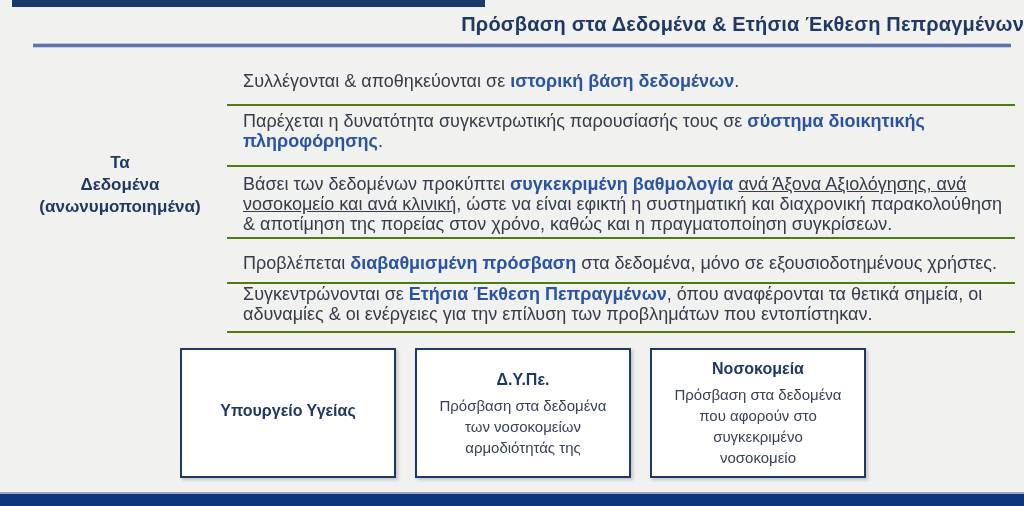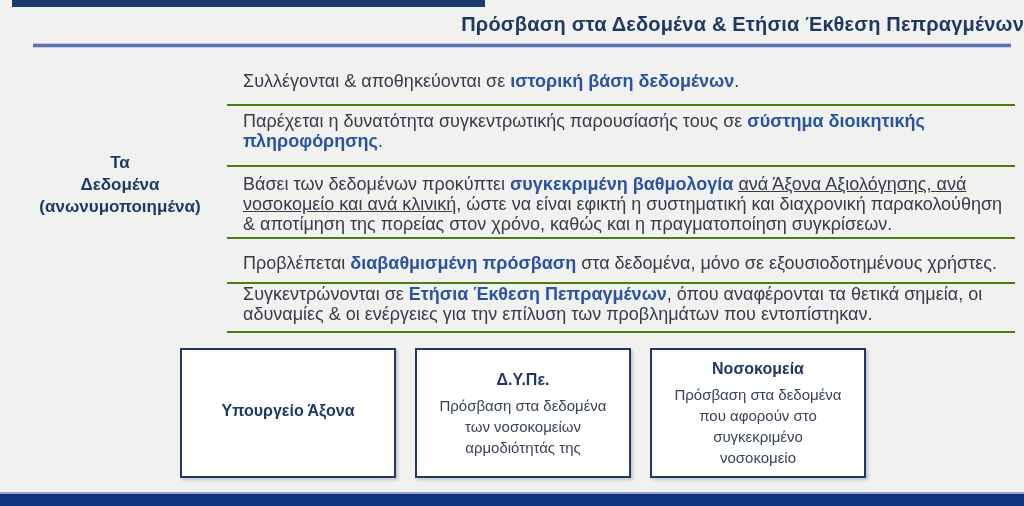--- a/index.html
+++ b/index.html
@@ -103,21 +103,21 @@
   <div class="row row-4">
     <span>Προβλέπεται </span><span class="seg-bold">διαβαθμισμένη πρόσβαση</span><span> στα δεδομένα, μόνο σε εξουσιοδοτημένους χρήστες.</span>
   </div>
   <div class="row row-5">
     <span>Συγκεντρώνονται σε </span><span class="seg-bold">Ετήσια Έκθεση Πεπραγμένων</span><span>, όπου αναφέρονται τα θετικά σημεία, οι αδυναμίες &amp; οι ενέργειες για την επίλυση των προβλημάτων που εντοπίστηκαν.</span>
   </div>
 </div>
 
 <div class="boxes">
   <div class="info-box">
-    <div class="box-title">Υπουργείο Άξονα</div>
+    <div class="box-title">Υπουργείο Υγείας</div>
   </div>
   <div class="info-box">
     <div class="box-title">Δ.Υ.Πε.</div>
     <div class="box-body">Πρόσβαση στα δεδομένα των νοσοκομείων αρμοδιότητάς της</div>
   </div>
   <div class="info-box">
     <div class="box-title">Νοσοκομεία</div>
     <div class="box-body">Πρόσβαση στα δεδομένα που αφορούν στο συγκεκριμένο νοσοκομείο</div>
   </div>
 </div>

